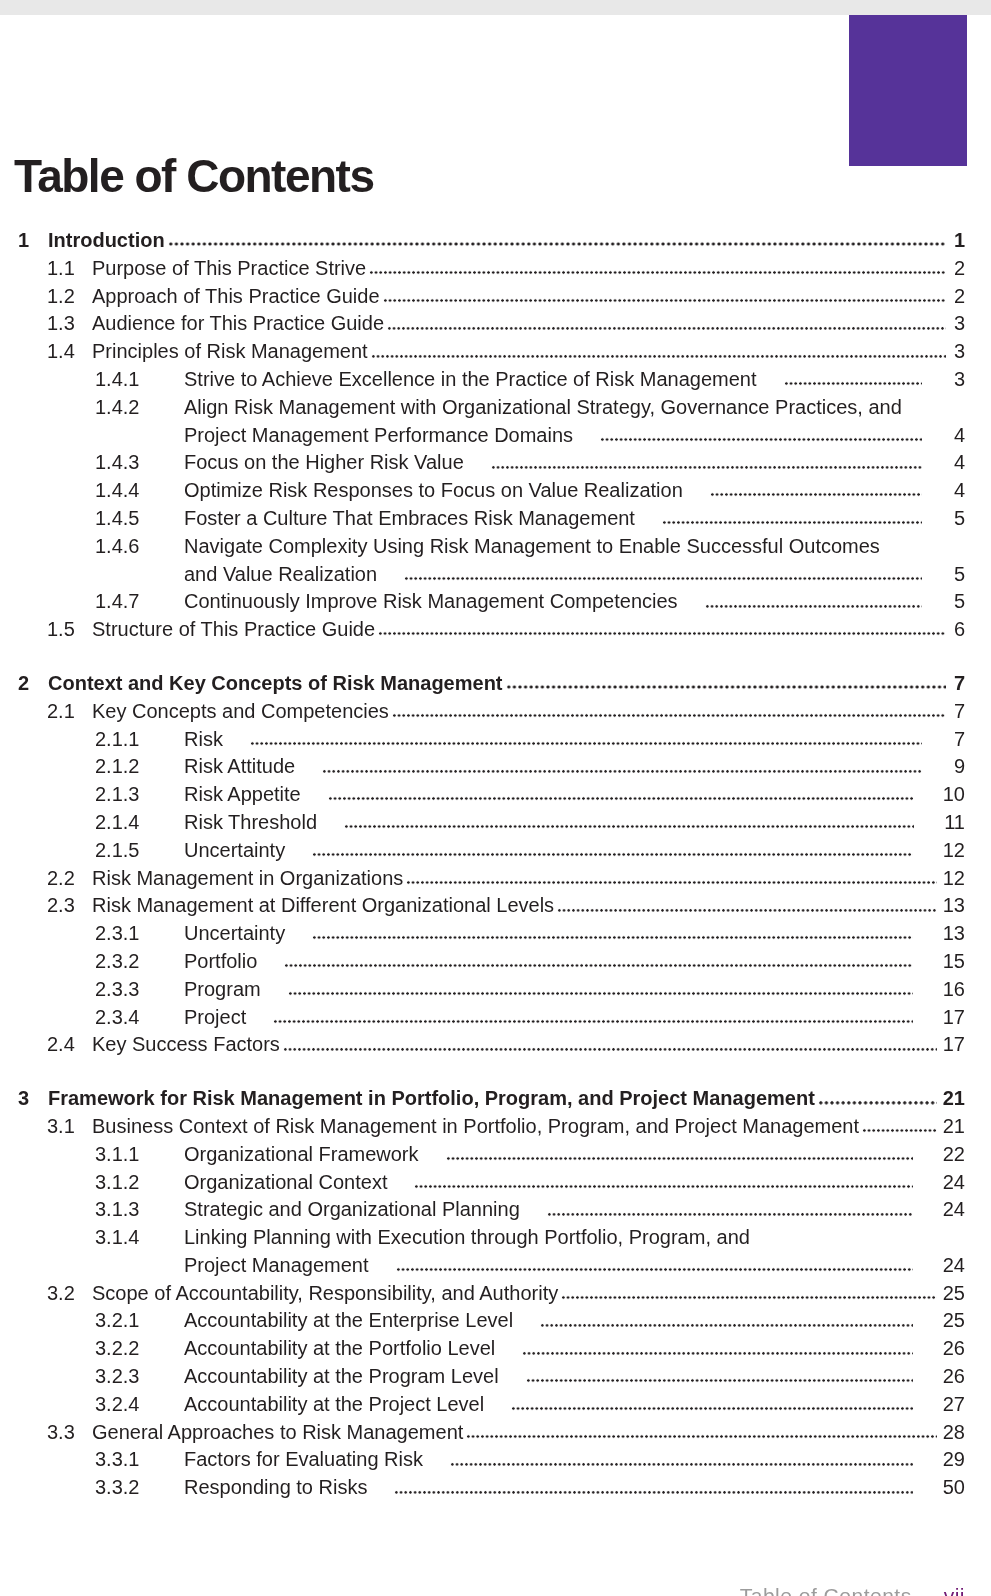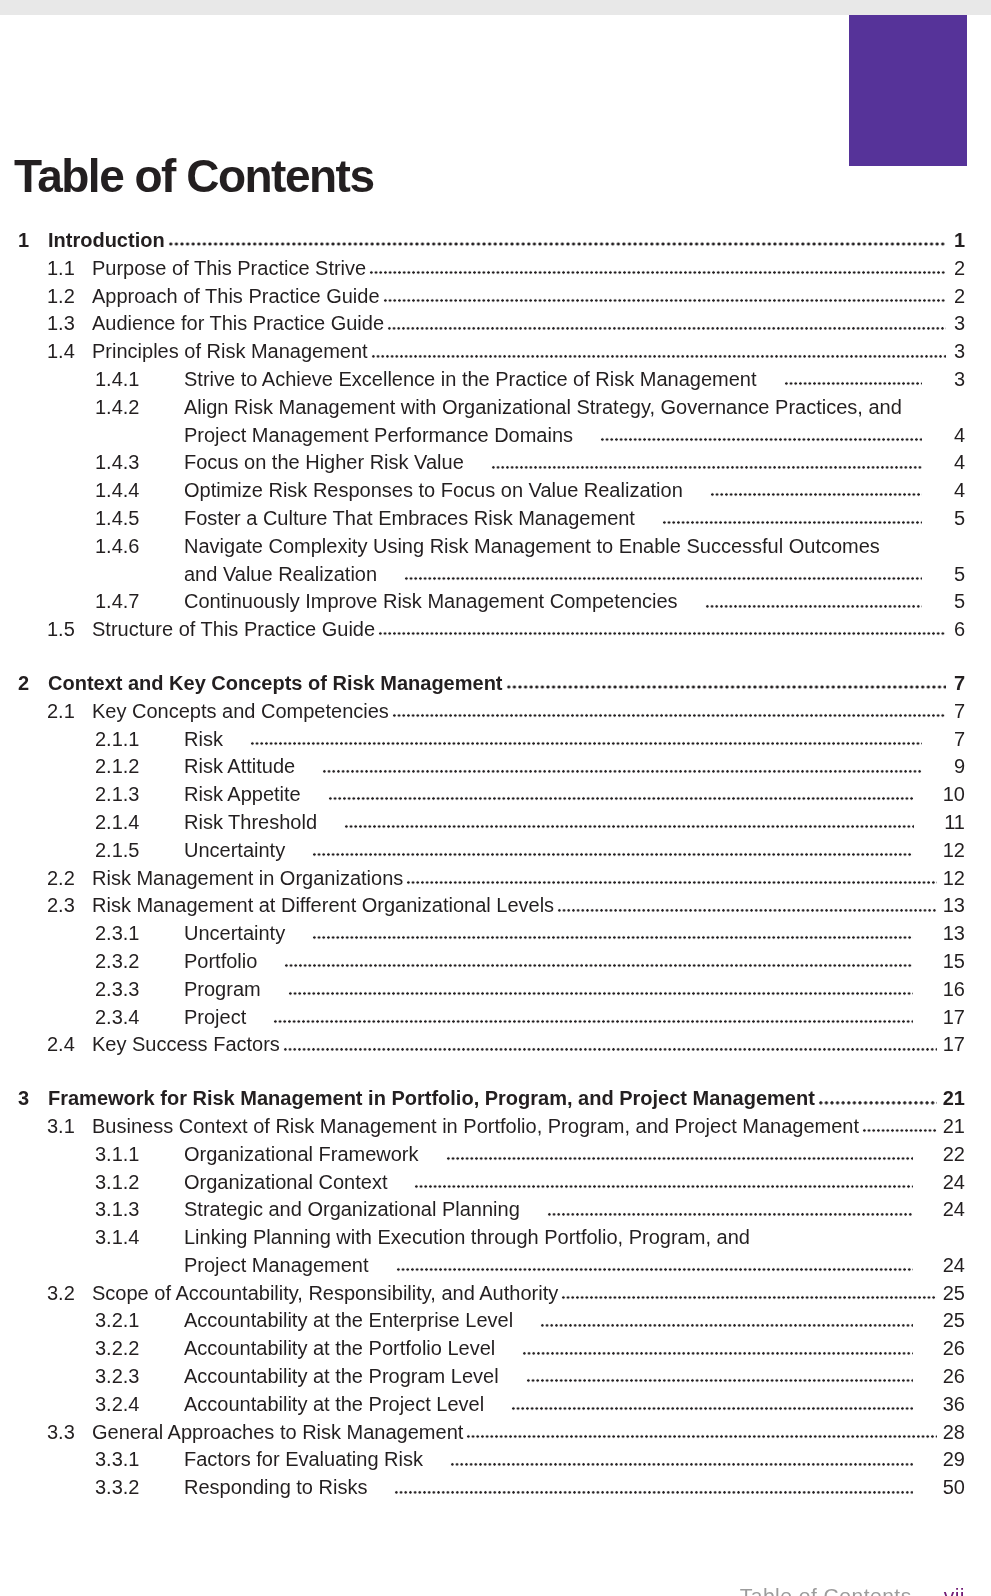--- a/index.html
+++ b/index.html
@@ -332,21 +332,21 @@
         <div class="row lvl3">
           <span class="num">3.2.3</span>
           <span class="txt">Accountability at the Program Level</span>
           <span class="leader"></span>
           <span class="pg">26</span>
         </div>
         <div class="row lvl3">
           <span class="num">3.2.4</span>
           <span class="txt">Accountability at the Project Level</span>
           <span class="leader"></span>
-          <span class="pg">36</span>
+          <span class="pg">27</span>
         </div>
         <div class="row lvl2">
           <span class="num">3.3</span>
           <span class="txt">General Approaches to Risk Management</span>
           <span class="leader"></span>
           <span class="pg">28</span>
         </div>
         <div class="row lvl3">
           <span class="num">3.3.1</span>
           <span class="txt">Factors for Evaluating Risk</span>

